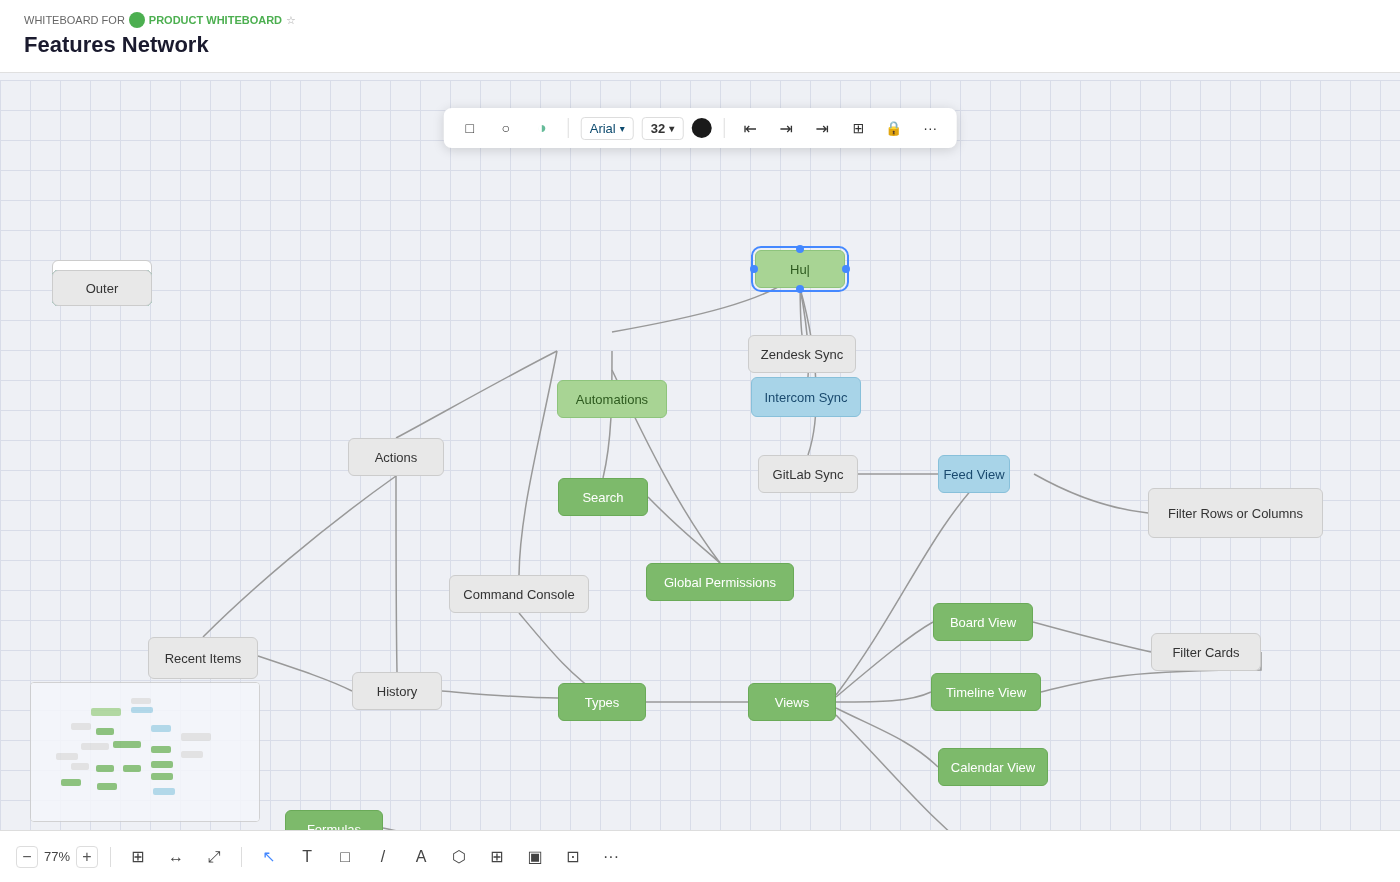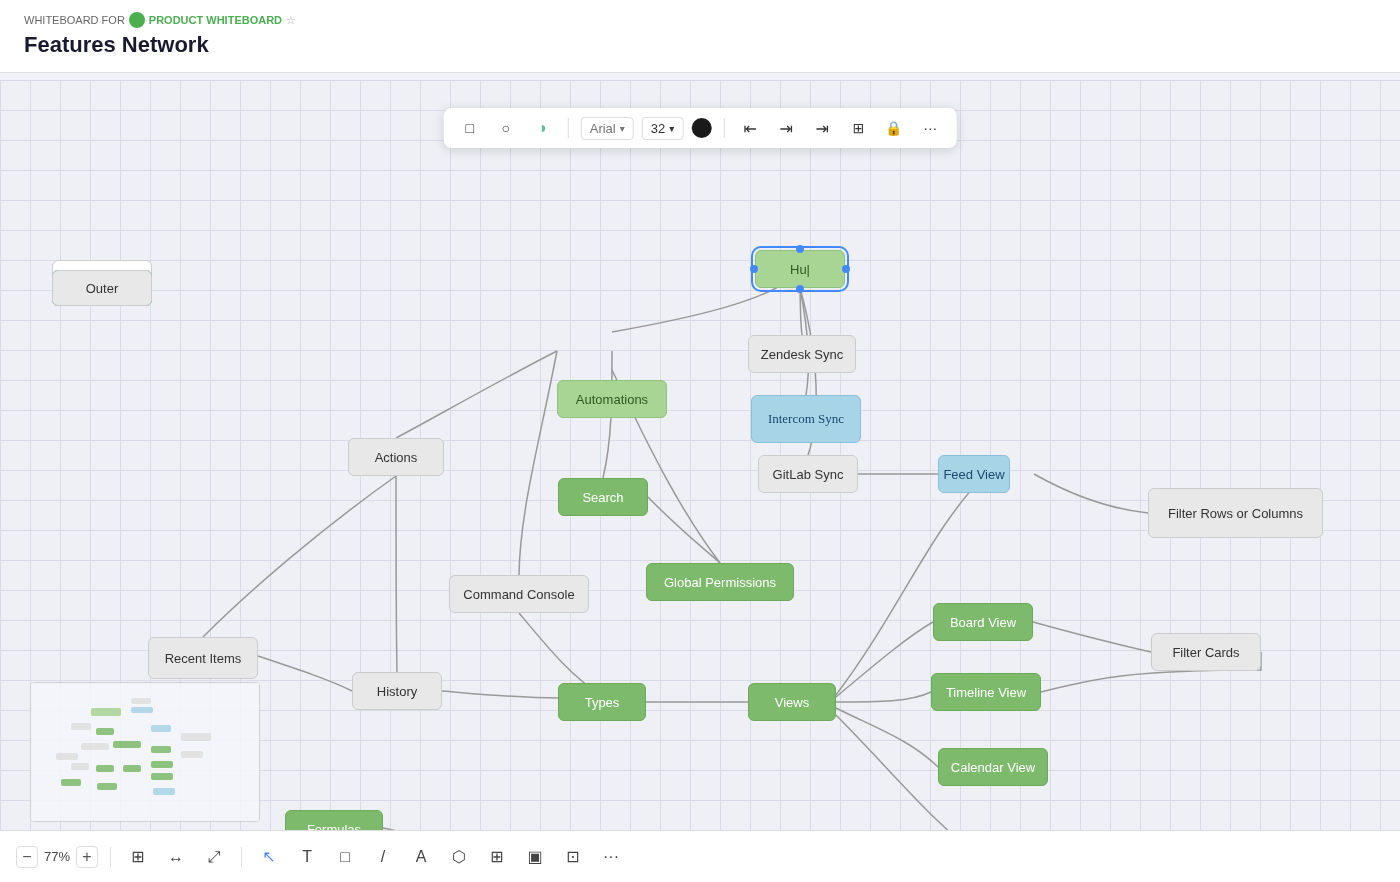--- a/index.html
+++ b/index.html
@@ -67,26 +67,26 @@
       display: flex; align-items: center; justify-content: center;
       cursor: pointer;
       border-radius: 4px;
       font-size: 14px;
       color: #333;
     }
     .toolbar-divider { width: 1px; height: 20px; background: #ddd; margin: 0 4px; }
     .toolbar-font-select {
       display: flex; align-items: center; gap: 4px;
       border: 1px solid #ddd; border-radius: 4px; padding: 3px 8px;
-      cursor: pointer; font-size: 13px; color: #737373;
+      cursor: pointer; font-size: 13px; color: #0c4a6e;
     }
     .toolbar-size-select {
       display: flex; align-items: center; gap: 4px;
       border: 1px solid #ddd; border-radius: 4px; padding: 3px 8px;
-      cursor: pointer; font-size: 13px; color: #333;
+      cursor: pointer; font-size: 13px; color: #333; font-weight: bold;
     }
     .color-dot {
       width: 20px; height: 20px; border-radius: 50%;
       background: #1a1a1a; cursor: pointer;
     }
 
     
     .node {
       position: absolute;
       border-radius: 6px;
@@ -324,21 +324,21 @@
       <div class="node node-gray" style="width:100px; height:36px;">
         <span>Outer</span>
       </div>
     </div>
   </div>
 
   <div id="nodes-container">
       <div class="node node-light-green node-selected" style="left: 755px; top: 170px; width: 90px; height: 38px; position: absolute; z-index: 5;">Hu|<div style="position: absolute; width: 8px; height: 8px; background: rgb(68, 136, 255); border-radius: 50%; top: -6px; left: 50%; transform: translateX(-50%);"></div><div style="position: absolute; width: 8px; height: 8px; background: rgb(68, 136, 255); border-radius: 50%; top: 50%; right: -6px; transform: translateY(-50%);"></div><div style="position: absolute; width: 8px; height: 8px; background: rgb(68, 136, 255); border-radius: 50%; bottom: -6px; left: 50%; transform: translateX(-50%);"></div><div style="position: absolute; width: 8px; height: 8px; background: rgb(68, 136, 255); border-radius: 50%; top: 50%; left: -6px; transform: translateY(-50%);"></div></div>
       <div class="node node-light-green" style="left: 557px; top: 252px; width: 110px; height: 38px; position: absolute; z-index: 5; margin-top: 48px;">Automations</div>
       <div class="node node-gray" style="left: 748px; top: 255px; width: 108px; height: 38px; position: absolute; z-index: 5;">Zendesk Sync</div>
-      <div class="node node-light-blue" style="left: 751px; top: 315px; width: 110px; height: 48px; position: absolute; z-index: 5; font-family: Liberation Serif, serif;">Intercom Sync</div>
+      <div class="node node-light-blue" style="left: 751px; top: 297px; width: 110px; height: 40px; position: absolute; z-index: 5;">Intercom Sync</div>
       <div class="node node-gray" style="left: 758px; top: 375px; width: 100px; height: 38px; position: absolute; z-index: 5;">GitLab Sync</div>
       <div class="node node-gray" style="left: 348px; top: 358px; width: 96px; height: 38px; position: absolute; z-index: 5;">Actions</div>
       <div class="node node-green" style="left: 558px; top: 398px; width: 90px; height: 38px; position: absolute; z-index: 5;">Search</div>
       <div class="node node-light-blue" style="left: 938px; top: 375px; width: 72px; height: 38px; position: absolute; z-index: 5;">Feed View</div>
       <div class="node node-gray" style="left: 1148px; top: 408px; width: 175px; height: 50px; position: absolute; z-index: 5;">Filter Rows or Columns</div>
       <div class="node node-gray" style="left: 449px; top: 495px; width: 140px; height: 38px; position: absolute; z-index: 5;">Command Console</div>
       <div class="node node-green" style="left: 646px; top: 483px; width: 148px; height: 38px; position: absolute; z-index: 5;">Global Permissions</div>
       <div class="node node-green" style="left: 933px; top: 523px; width: 100px; height: 38px; position: absolute; z-index: 5;">Board View</div>
       <div class="node node-gray" style="left: 1151px; top: 553px; width: 110px; height: 38px; position: absolute; z-index: 5;">Filter Cards</div>
       <div class="node node-green" style="left: 931px; top: 593px; width: 110px; height: 38px; position: absolute; z-index: 5;">Timeline View</div>

